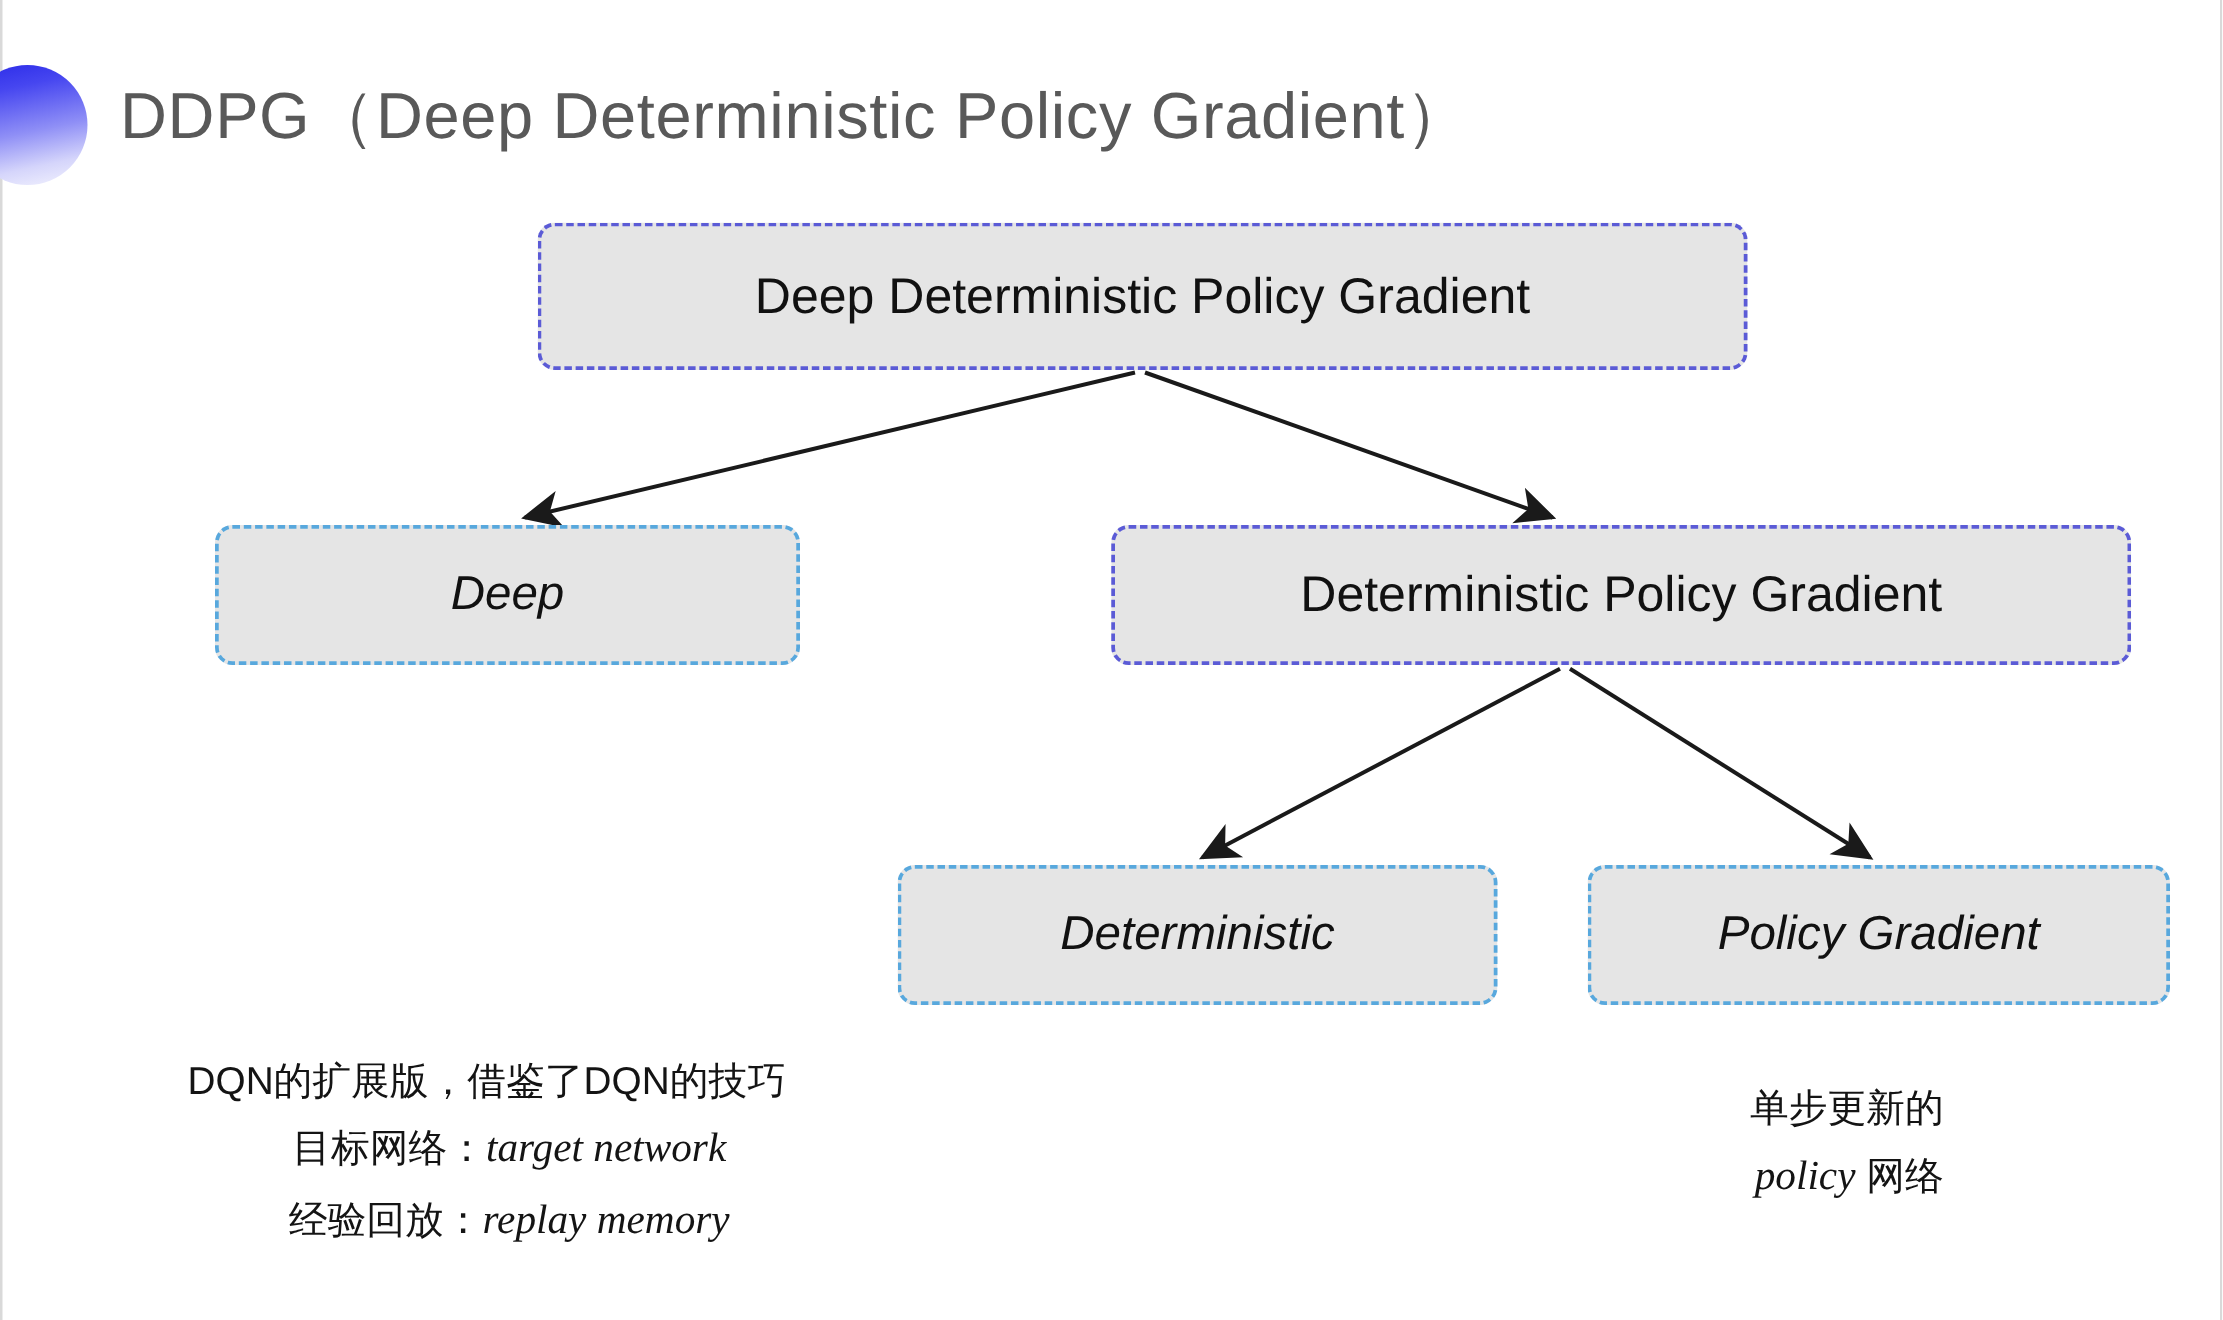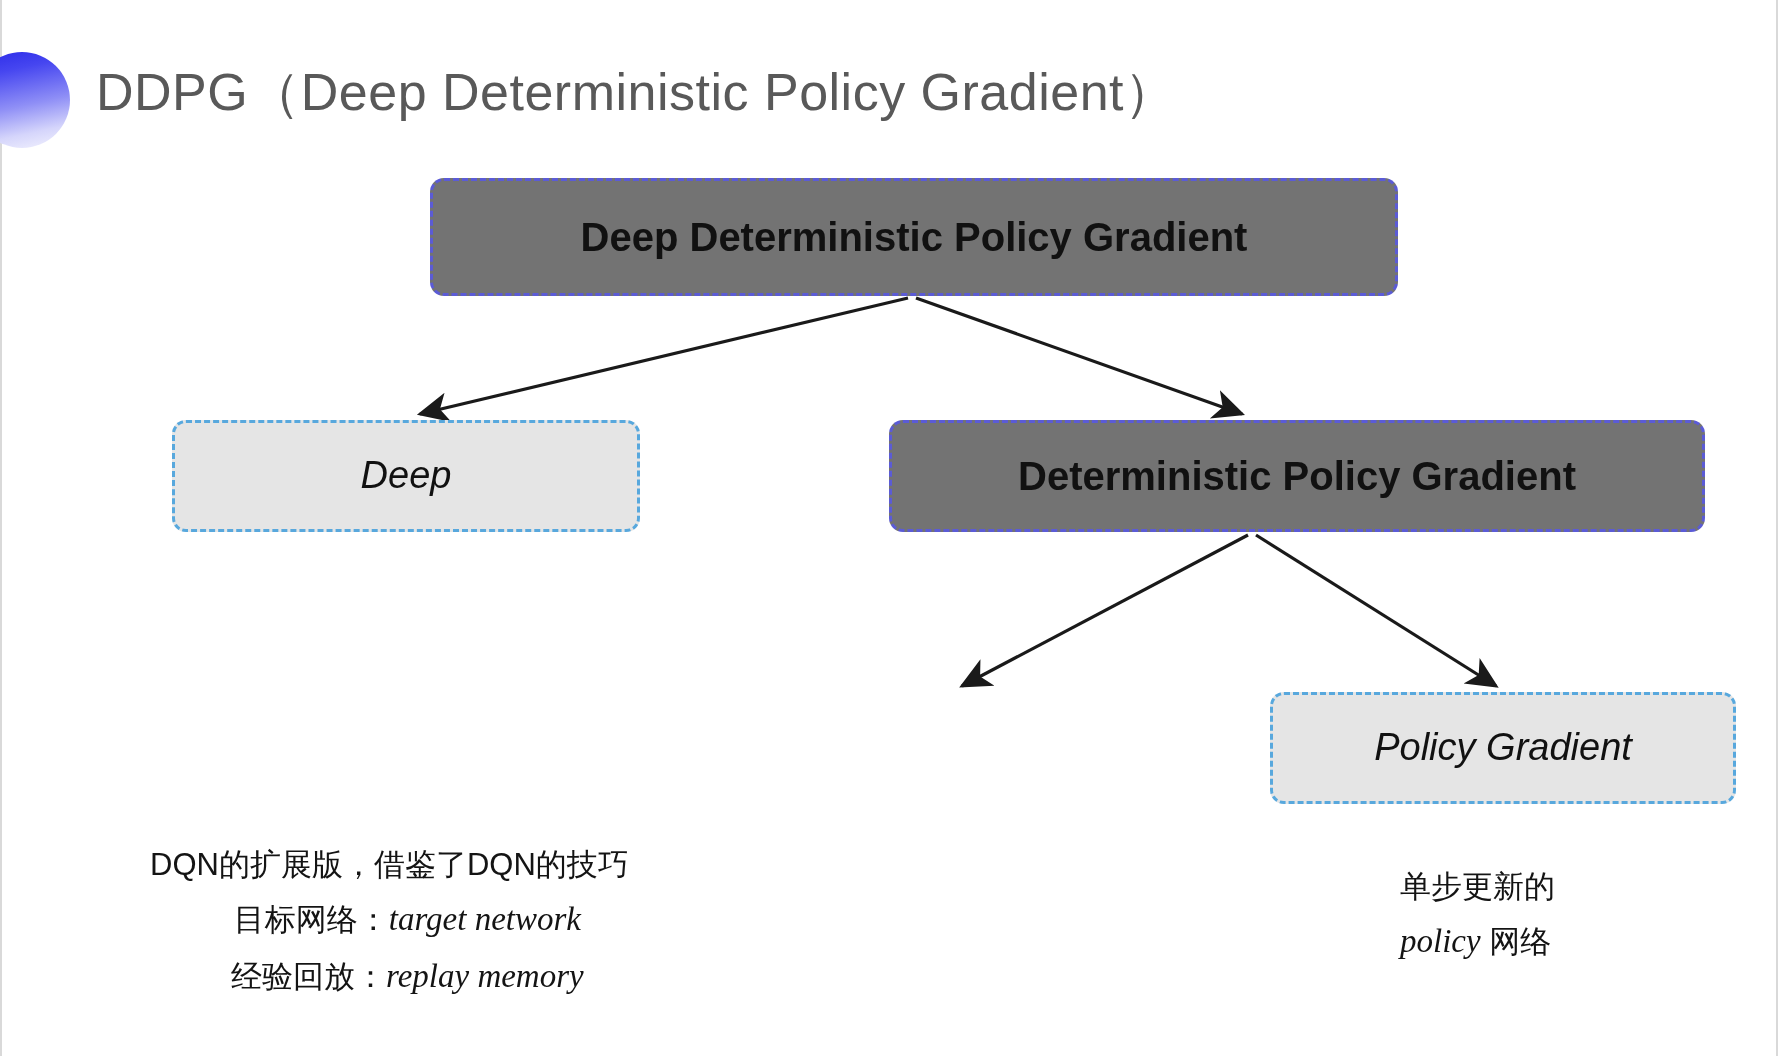--- a/index.html
+++ b/index.html
@@ -55,23 +55,22 @@
     display: flex;
     align-items: center;
     justify-content: center;
     text-align: center;
     color: #111111;
     font-size: 38px;
     font-weight: 400;
     line-height: 1.15;
   }
   .node.purple {
-    background: #737373;
+    background: #e5e5e5;
     border: 3px dashed #5b5bd6;
-    font-weight: bold;
   }
   .node.cyan {
     background: #e5e5e5;
     border: 3px dashed #58a8dd;
     font-style: italic;
   }
 
   #node-root      { left: 430px; top: 178px;  width: 968px; height: 118px; font-size: 40px; }
   #node-deep      { left: 172px; top: 420px;  width: 468px; height: 112px; }
   #node-dpg       { left: 843px; top: 420px;  width: 816px; height: 112px; font-size: 40px; margin-left: 46px; }
@@ -100,21 +99,21 @@
     font-style: italic;
     font-size: 33px;
   }
   #caption-left        { left: 150px; top: 838px; text-align: center; }
   #caption-left .l1    { display: block; }
   #caption-left .l2    { display: block; padding-left: 36px; }
   #caption-left .l3    { display: block; padding-left: 36px; }
   #caption-mid         { left: 838px; top: 860px; text-align: center; }
   #caption-mid .l1     { display: block; }
   #caption-mid .l2     { display: block; }
-  #caption-right       { left: 1400px; top: 860px; text-align: left; }
+  #caption-right       { left: 1400px; top: 860px; text-align: right; }
   #caption-right .l1   { display: block; }
   #caption-right .l2   { display: block; }
   .formula {
     font-family: "Liberation Serif", serif;
     font-style: italic;
     font-size: 34px;
   }
 </style>
 </head>
 <body>
@@ -142,20 +141,21 @@
 
     <line x1="1256" y1="535" x2="1496" y2="686" stroke="#1a1a1a" stroke-width="3.2" marker-end="url(#ah)"></line>
   </svg>
 
   <div class="node purple" id="node-root">Deep Deterministic Policy Gradient</div>
 
   <div class="node cyan" id="node-deep">Deep</div>
 
   <div class="node purple" id="node-dpg">Deterministic Policy Gradient</div>
 
+  <div class="node cyan" id="node-det">Deterministic</div>
 
   <div class="node cyan" id="node-pg">Policy Gradient</div>
 
   <div class="caption" id="caption-left">
     <span class="l1">DQN的扩展版，借鉴了DQN的技巧</span>
     <span class="l2"><span>目标网络：</span><span class="mono-it">target network</span></span>
     <span class="l3"><span>经验回放：</span><span class="mono-it">replay memory</span></span>
   </div>
 
 

